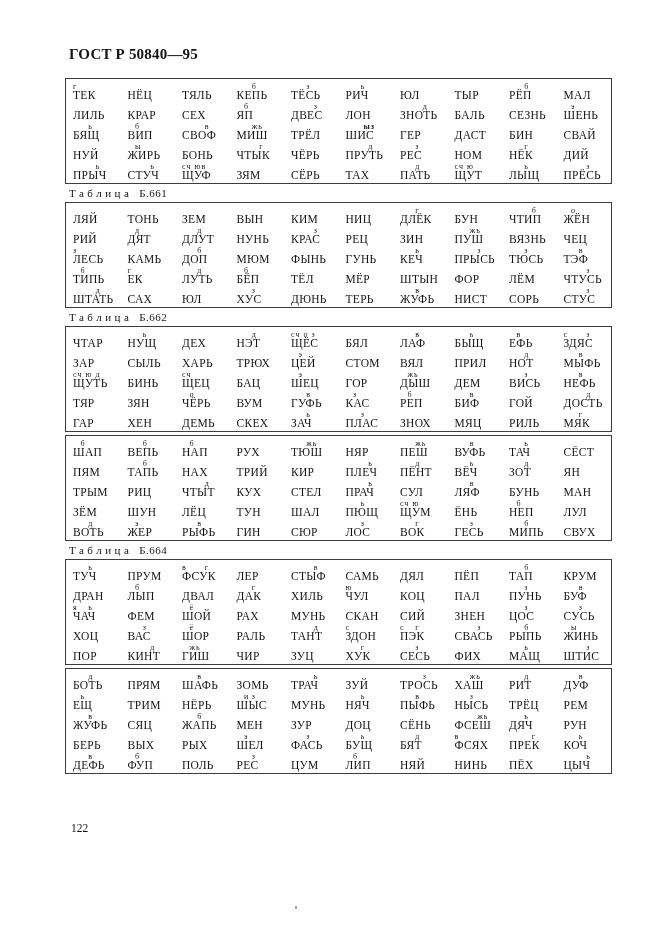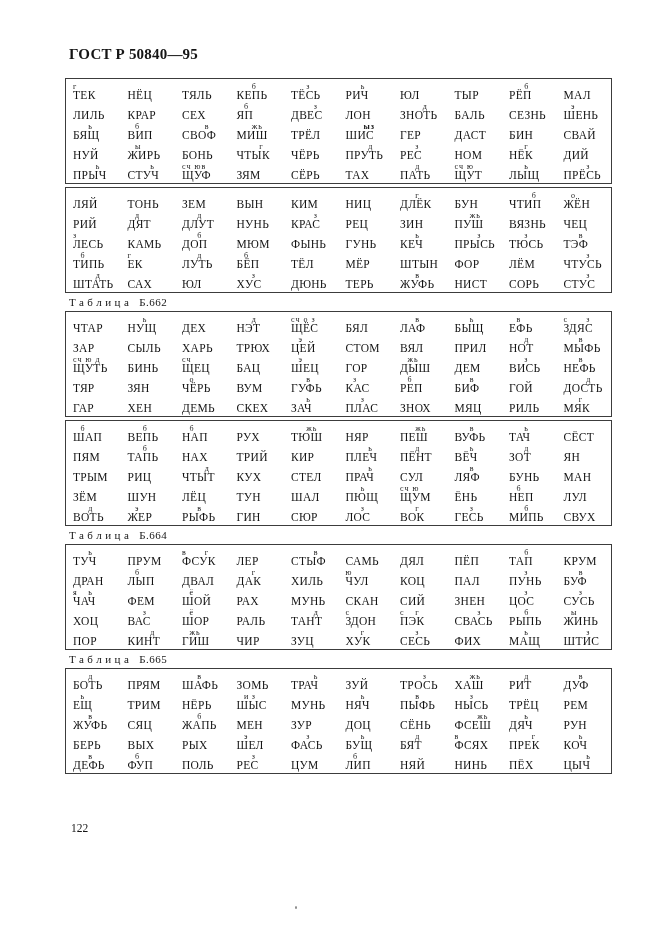--- a/index.html
+++ b/index.html
@@ -208,20 +208,21 @@
             <span class="word">ЛЫЩ</span>
           </div>
           <div class="cell">
             <span class="sup" style="left: 29.8px;">з</span>
             <span class="word">ПРЁСЬ</span>
           </div>
         </div>
       </div>
     </div>
     <div class="table-block">
+      <div class="caption"><span class="cap-word">Таблица</span><span class="cap-num">Б.661</span></div>
       <div class="tbl">
         <div class="trow">
           <div class="cell">
             <span class="word">ЛЯЙ</span>
           </div>
           <div class="cell">
             <span class="word">ТОНЬ</span>
           </div>
           <div class="cell">
             <span class="word">ЗЕМ</span>
@@ -969,21 +970,20 @@
             <span class="word">МАЩ</span>
           </div>
           <div class="cell">
             <span class="sup" style="left: 29.8px;">з</span>
             <span class="word">ШТИС</span>
           </div>
         </div>
       </div>
     </div>
     <div class="table-block">
-      <div class="caption"><span class="cap-word">Таблица</span><span class="cap-num">Б.665</span></div>
       <div class="tbl">
         <div class="trow">
           <div class="cell">
             <span class="sup" style="left: 22.2px;">д</span>
             <span class="word">БОТЬ</span>
           </div>
           <div class="cell">
             <span class="word">ПРЯМ</span>
           </div>
           <div class="cell">

